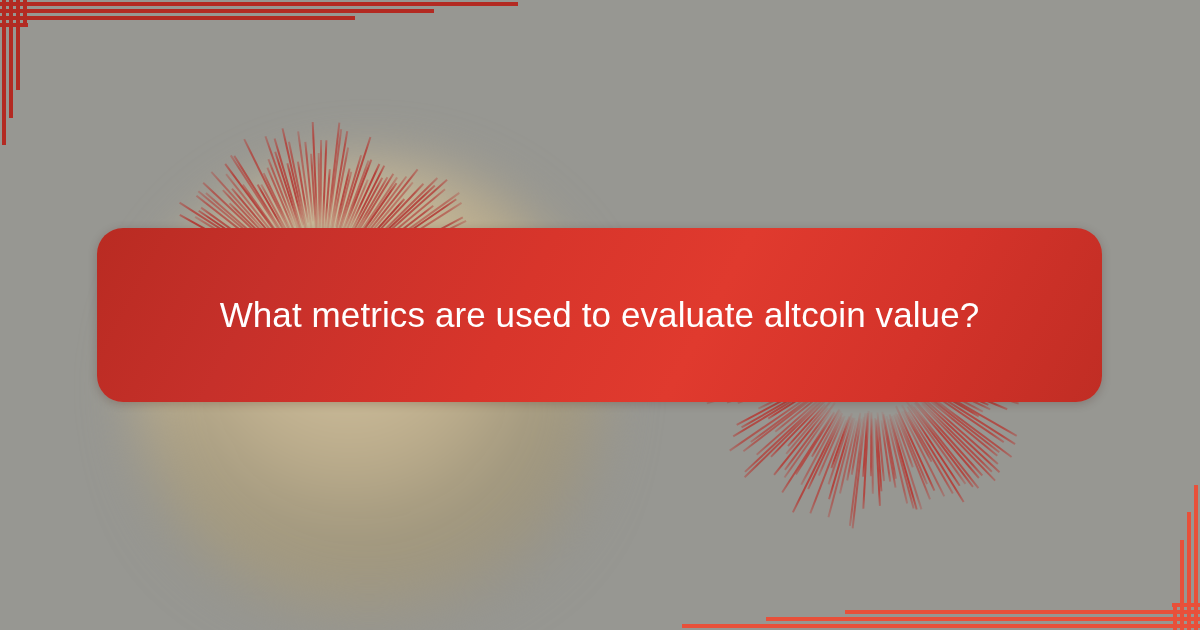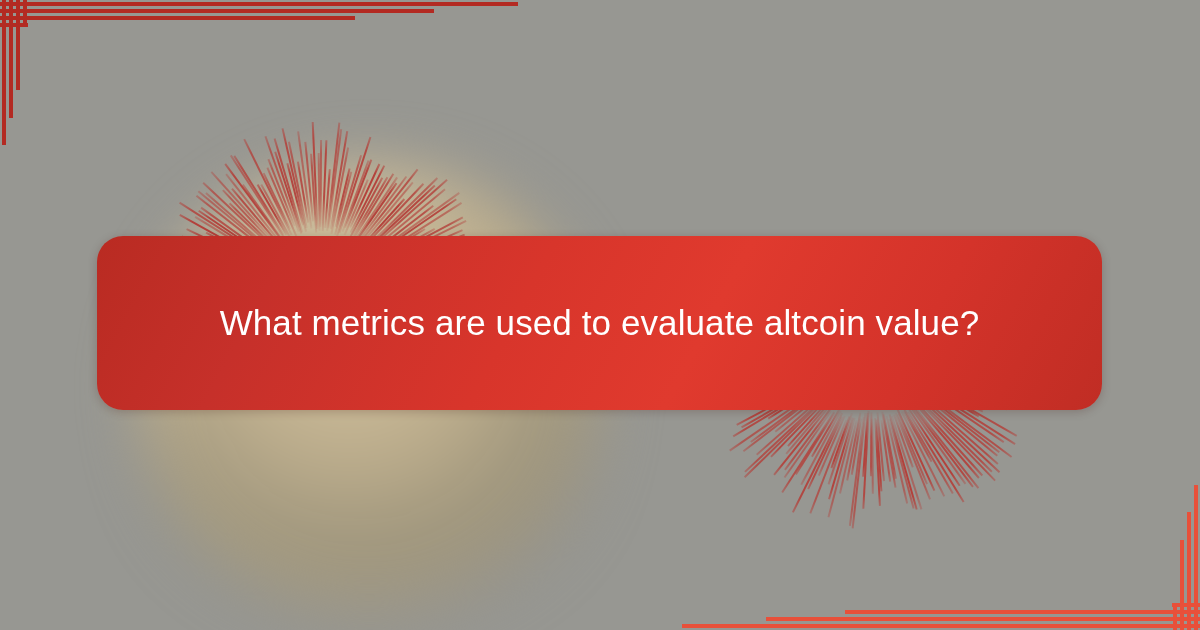--- a/index.html
+++ b/index.html
@@ -104,21 +104,20 @@
     border-radius: 26px;
     background:
       linear-gradient(118deg, #b92b22 0%, #c6302a 18%, #d8352b 42%,
                       #e03a2e 60%, #d4332a 80%, #c02d24 100%);
     box-shadow: 0 2px 10px rgba(60,20,15,0.22);
     display: flex;
     align-items: center;
     justify-content: center;
     box-sizing: border-box;
     padding: 0 56px;
-    margin-top: 8px;
   }
   .banner-text {
     color: #ffffff;
     font-size: 35px;
     line-height: 1.62;
     text-align: center;
     font-weight: 400;
     letter-spacing: 0.1px;
     max-width: 760px;
   }

